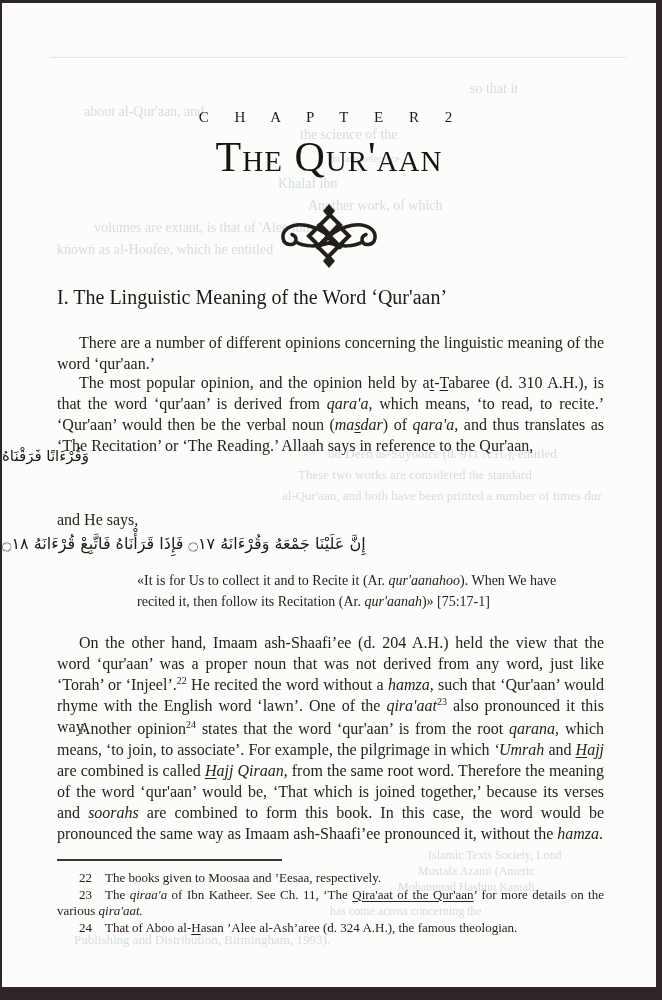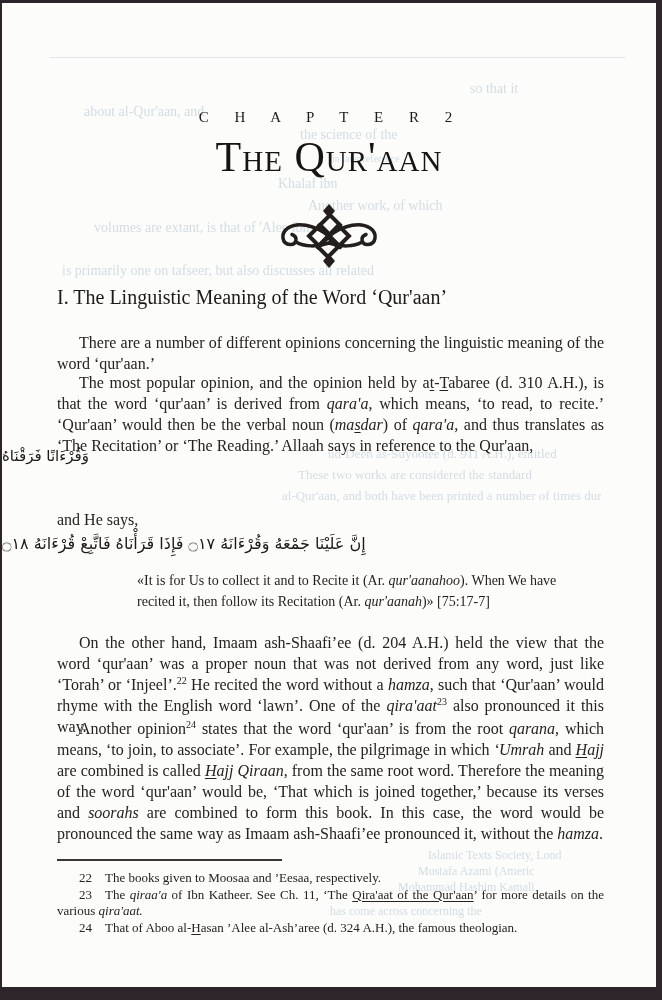--- a/index.html
+++ b/index.html
@@ -70,28 +70,29 @@
 
   <div class="bleed">
     <div class="bleed-rule"></div>
   <span style="left: 468px; top: 78px; font-size: 14px;">so that it</span>
       <span style="left: 82px; top: 101px; font-size: 14px;">about al-Qur'aan, and</span>
       <span style="left: 298px; top: 124px; font-size: 14px;">the science of the</span>
       <span style="left: 330px; top: 150px; font-size: 10px;">in later reference</span>
       <span style="left: 276px; top: 173px; font-size: 14px;">Khalaf ibn</span>
       <span style="left: 306px; top: 195px; font-size: 14px;">Another work, of which</span>
       <span style="left: 92px; top: 217px; font-size: 14px;">volumes are extant, is that of 'Alee ibn</span>
-      <span style="left: 60px; top: 260px; font-size: 14px;">is primarily one on tafseer, but also discusses all related</span>
+      <span style="left: 55px; top: 239px; font-size: 14px;">known as al-Hoofee, which he entitled</span>
       <span style="left: 326px; top: 443px; font-size: 13px;">ud-Deen as-Suyootee (d. 911 A.H.), entitled</span>
       <span style="left: 296px; top: 464px; font-size: 13px;">These two works are considered the standard</span>
       <span style="left: 280px; top: 485px; font-size: 13px;">al-Qur'aan, and both have been printed a number of times dur</span>
       <span style="left: 426px; top: 845px; font-size: 12px;">Islamic Texts Society, Lond</span>
       <span style="left: 416px; top: 861px; font-size: 12px;">Mustafa Azami (Americ</span>
       <span style="left: 396px; top: 877px; font-size: 12px;">Mohammad Hashim Kamali</span>
       <span style="left: 328px; top: 901px; font-size: 12px;">has come across concerning the</span>
+      <span style="left: 72px; top: 929px; font-size: 13px;">Publishing and Distribution, Birmingham, 1993).</span>
     </div>
 
   <div class="ink">
 
     <div class="chapter-label">C H A P T E R  2</div>
 
     <div class="book-title">The Qur'aan</div>
 
     <div class="ornament">
       <svg width="150" height="74" viewBox="0 0 300 148">
@@ -124,21 +125,21 @@
 
     <div class="arabic arabic1" dir="rtl">وَقُرْءَانًا فَرَقْنَاهُ</div>
 
 
     <div class="interlude">and He says,</div>
 
     <div class="arabic arabic2" dir="rtl">إِنَّ عَلَيْنَا جَمْعَهُ وَقُرْءَانَهُ ۝١٧ فَإِذَا قَرَأْنَاهُ فَاتَّبِعْ قُرْءَانَهُ ۝١٨</div>
 
     <div class="quote-trans t2">
       <div><span>«It is for Us to collect it and to Recite it (Ar. </span><span class="it">qur'aanahoo</span><span>). When We have</span></div>
-      <div><span>recited it, then follow its Recitation (Ar. </span><span class="it">qur'aanah</span><span>)» [75:17-7]</span></div>
+      <div><span>recited it, then follow its Recitation (Ar. </span><span class="it">qur'aanah</span><span>)» [75:17-1]</span></div>
     </div>
 
     <p class="para p3"><span>On the other hand, Imaam ash-Shaafi’ee (d. 204 A.H.) held the view that the word ‘qur'aan’ was a proper noun that was not derived from any word, just like ‘Torah’ or ‘Injeel’.</span><sup>22</sup><span> He recited the word without a </span><span class="it">hamza</span><span>, such that ‘Qur'aan’ would rhyme with the English word ‘lawn’. One of the </span><span class="it">qira'aat</span><sup>23</sup><span> also pronounced it this way.</span></p>
 
     <p class="para p4"><span>Another opinion</span><sup>24</sup><span> states that the word ‘qur'aan’ is from the root </span><span class="it">qarana</span><span>, which means, ‘to join, to associate’. For example, the pilgrimage in which </span><span class="it">‘Umrah</span><span> and </span><span class="it ul">H</span><span class="it">ajj</span><span> are combined is called </span><span class="it ul">H</span><span class="it">ajj Qiraan</span><span>, from the same root word. Therefore the meaning of the word ‘qur'aan’ would be,  ‘That which is joined together,’  because its verses and </span><span class="it">soorahs</span><span> are combined to form this book. In this case, the word would be pronounced the same way as Imaam ash-Shaafi’ee pronounced it, without the </span><span class="it">hamza</span><span>.</span></p>
 
     <div class="footnotes">
       <div class="fn-rule"></div>
       <div class="fn">
         <span class="num">22</span><span><span>The books given to Moosaa and ’Eesaa, respectively.</span></span>

